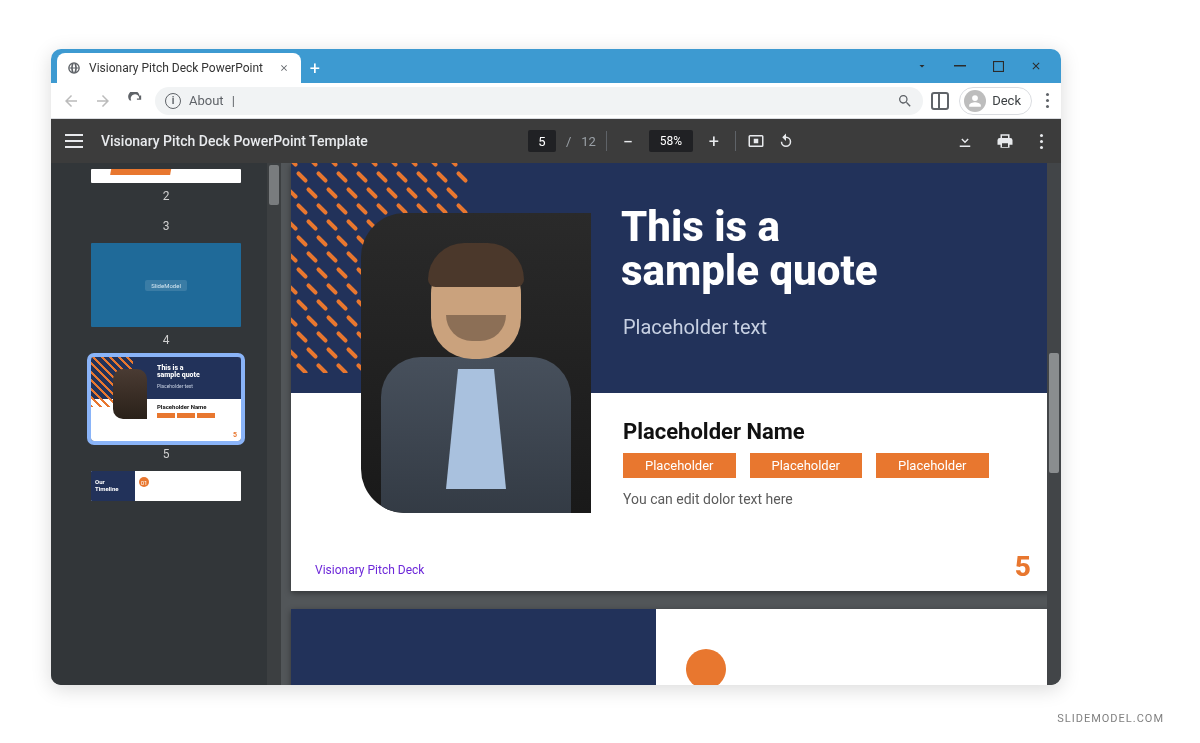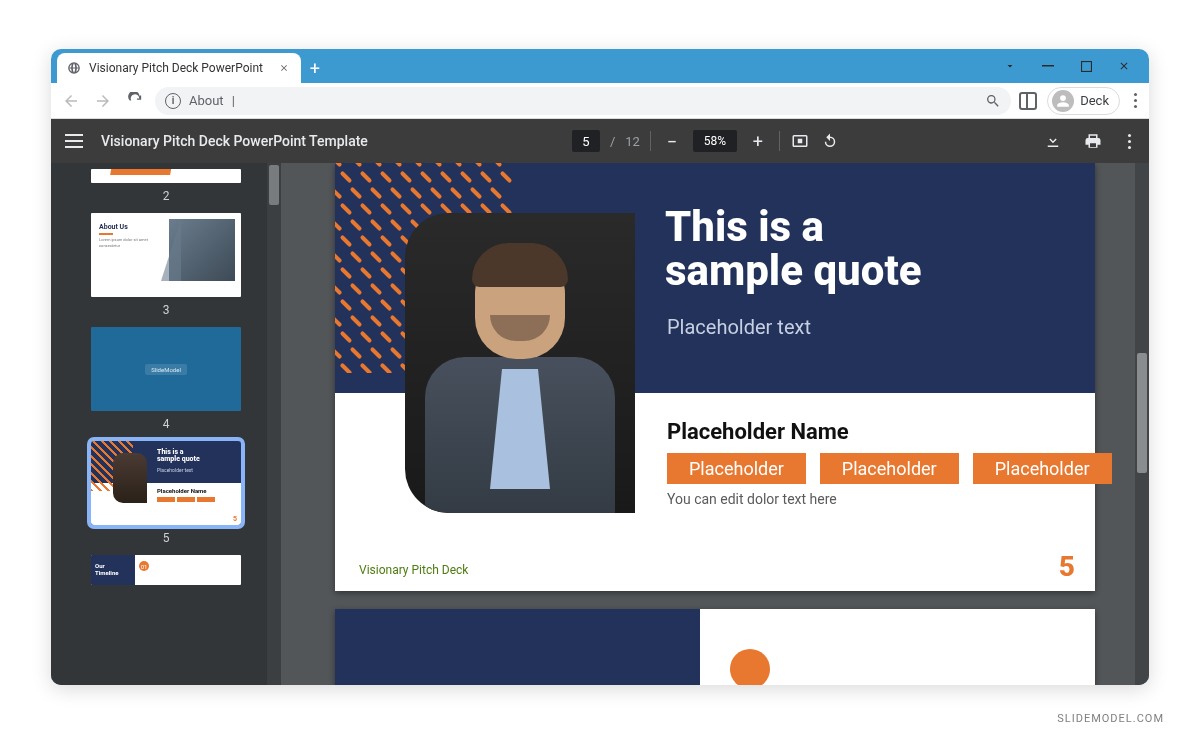--- a/index.html
+++ b/index.html
@@ -1,17 +1,17 @@
 <!DOCTYPE html>
 <html><head>
 <meta charset="utf-8">
 <style>
   * { margin: 0; padding: 0; box-sizing: border-box; font-family: -apple-system, BlinkMacSystemFont, "Segoe UI", Roboto, Arial, sans-serif; }
   body { background: #fff; width: 1200px; height: 743px; position: relative; overflow: hidden; }
-  .frame { position: absolute; left: 51px; top: 49px; width: 1098px; height: 636px; border-radius: 10px; overflow: hidden; box-shadow: 0 4px 20px rgba(0,0,0,.15); background:#fff; }
+  .frame { position: absolute; left: 51px; top: 49px; width: 1010px; height: 636px; border-radius: 10px; overflow: hidden; box-shadow: 0 4px 20px rgba(0,0,0,.15); background:#fff; }
   
   .winbar { height: 34px; background:#3d9ad1; display:flex; align-items:stretch; }
   .tab { background:#fff; margin-top:4px; margin-left:6px; border-radius:8px 8px 0 0; padding:0 10px; display:flex; align-items:center; gap:8px; font-size:12px; color:#333; height:30px; max-width:260px;}
   .tab svg{width:14px;height:14px;fill:#5f6368;}
   .tab .x{margin-left:6px;width:14px;height:14px;display:flex;align-items:center;justify-content:center;border-radius:50%;cursor:pointer;}
   .tab .x svg{width:10px;height:10px;}
   .newtab{width:28px;display:flex;align-items:center;justify-content:center;margin-top:4px;color:#fff;font-size:18px;cursor:pointer;}
   .wincontrols{margin-left:auto;display:flex;align-items:center;gap:24px;padding:0 18px;color:#2b2b2b;}
   .wincontrols span{width:14px;height:14px;display:flex;align-items:center;justify-content:center;cursor:pointer;}
   .addrbar{height:36px;background:#fff;border-bottom:1px solid #dadce0;display:flex;align-items:center;padding:0 8px;gap:8px;}
@@ -88,23 +88,23 @@
   .p5 .photo{position:absolute;left:70px;top:50px;width:230px;height:300px;border-radius:44px 0 0 44px;background:radial-gradient(circle at 50% 28%,#c9a37f 0 14%,transparent 15%),linear-gradient(#2a2a2a,#191919);overflow:hidden;}
   .p5 .photo .body{position:absolute;left:50%;top:48%;transform:translateX(-50%);width:190px;height:200px;background:linear-gradient(#47505c,#2e353e);border-radius:40px 40px 0 0;}
   .p5 .photo .shirt{position:absolute;left:50%;top:52%;transform:translateX(-50%);width:60px;height:120px;background:#a9c1de;clip-path:polygon(20% 0,80% 0,100% 100%,0 100%);}
   .p5 .photo .head{position:absolute;left:50%;top:12%;transform:translateX(-50%);width:90px;height:110px;border-radius:46px 46px 42px 42px;background:#caa27d;}
   .p5 .photo .hair{position:absolute;left:50%;top:10%;transform:translateX(-50%);width:96px;height:44px;border-radius:48px 48px 10px 10px;background:#4b382b;}
   .p5 .photo .beard{position:absolute;left:50%;top:34%;transform:translateX(-50%);width:60px;height:26px;border-radius:0 0 30px 30px;background:#5a4637;opacity:.55;}
   .p5 .quote{position:absolute;left:330px;top:42px;color:#fff;font-weight:800;font-size:42px;line-height:1.05;}
   .p5 .qsub{position:absolute;left:332px;top:152px;color:#c7d0e2;font-size:20px;}
   .p5 .pname{position:absolute;left:332px;top:256px;font-size:22px;font-weight:700;color:#111;}
   .p5 .tags{position:absolute;left:332px;top:290px;display:flex;gap:14px;}
-  .p5 .tags span{background:#e8772f;color:#fff;font-size:18px;padding:5px 22px;}
+  .p5 .tags span{background:#e8772f;color:#fff;font-size:13px;padding:5px 22px;}
   .p5 .edit{position:absolute;left:332px;top:328px;color:#5b5b5b;font-size:14px;}
-  .p5 .deck{position:absolute;left:24px;bottom:14px;color:#4d7c0f;font-size:12px;}
+  .p5 .deck{position:absolute;left:24px;bottom:14px;color:#6d28d9;font-size:12px;}
   .p5 .pg{position:absolute;right:20px;bottom:8px;color:#e8772f;font-size:28px;font-weight:800;}
   .p6 .lefthalf{position:absolute;left:0;top:0;width:48%;height:100%;background:#22325a;}
   .p6 .circ{position:absolute;left:52%;top:40px;width:40px;height:40px;border-radius:50%;background:#e8772f;}
   .watermark{position:absolute;right:36px;bottom:18px;font-size:11px;letter-spacing:1px;color:#808080;}
   svg{display:block;}
 </style>
 </head>
 <body>
 
 <div class="frame">
@@ -233,29 +233,20 @@
 
   <div class="viewer">
 
     <div class="thumbs">
       <div class="thumbcol">
         <div class="thumb t2" style="height:14px;">
             <div class="t2-bar"></div>
           </div>
         <div class="thumbn">2</div>
 
-        <div class="thumb t3">
-          <div class="left">
-              <div class="h">About Us</div>
-              <div class="b"></div>
-              <div class="p">Lorem ipsum dolor sit amet consectetur</div>
-            </div>
-          <div class="img"></div>
-            <div class="tri"></div>
-        </div>
         <div class="thumbn">3</div>
 
         <div class="thumb t4">
             <div class="logo">SlideModel</div>
           </div>
         <div class="thumbn">4</div>
 
         <div class="thumb t5 sel">
           <div class="top"></div>
             <div class="ptn"></div>

